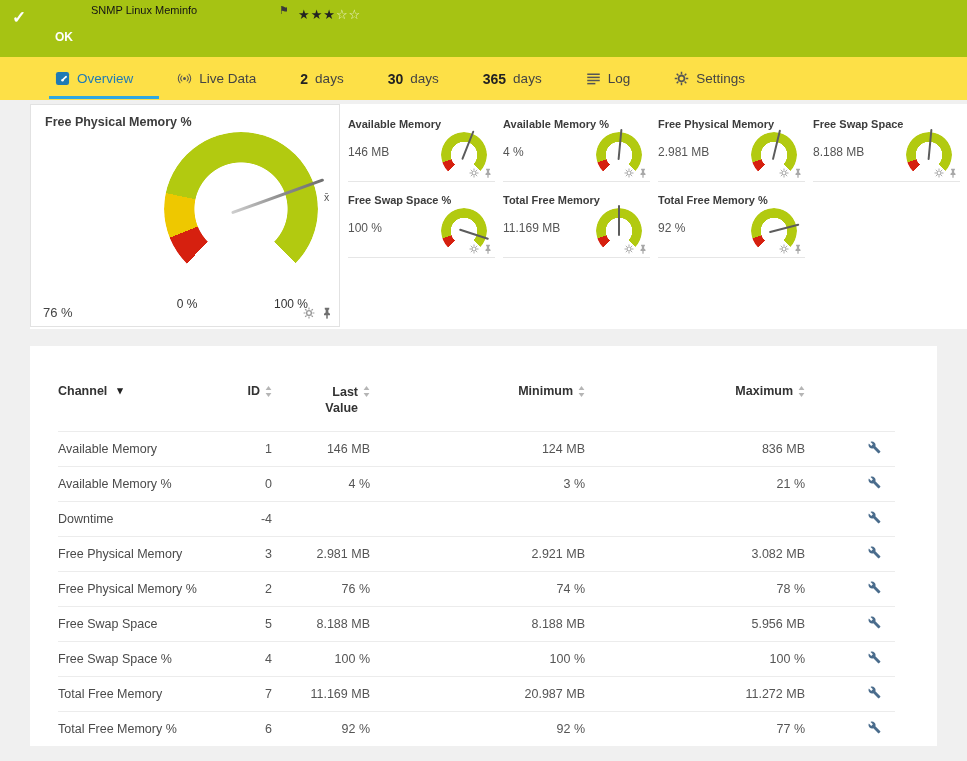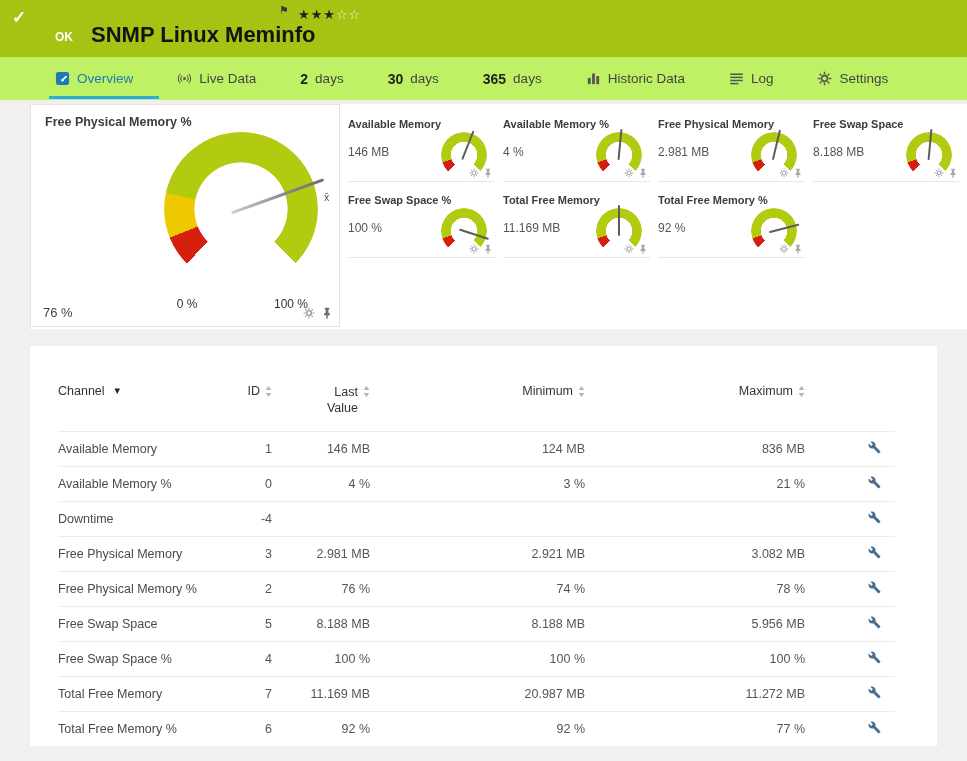--- a/index.html
+++ b/index.html
@@ -6,29 +6,29 @@
   body{
     width:967px;height:761px;position:relative;overflow:hidden;
     background:#f0f0f0;
     font-family:"Liberation Sans",sans-serif;
     -webkit-font-smoothing:antialiased;
   }
   
   .header{position:absolute;left:0;top:0;width:967px;height:57px;background:var(--c-header-green,#a6c313);}
   .hdr-check{position:absolute;left:12px;top:7px;color:#fff;font-size:17px;font-weight:bold;}
   .hdr-kind{position:absolute;left:34px;top:9px;font-style:italic;font-size:15px;color:#333;margin-top:48px;}
-  .hdr-title{position:absolute;left:91px;top:22px;font-weight:bold;font-size:22px;color:#141414;}
+  .hdr-title{position:absolute;left:91px;top:4px;font-weight:normal;font-size:11px;color:#141414;}
   .hdr-flag{position:absolute;left:279px;top:4px;font-size:11px;color:#3a3a3a;cursor:pointer;}
   .hdr-stars{position:absolute;left:298px;top:7px;font-size:13px;letter-spacing:1px;cursor:pointer;}
   .hdr-stars .f{color:#222;}
   .hdr-stars .e{color:#edf2cd;}
   .hdr-status{position:absolute;left:55px;top:30px;color:#fff;font-weight:bold;font-size:12px;}
   
   .tabs{position:absolute;left:0;top:57px;width:967px;height:43px;display:flex;align-items:center;
-        padding-left:55px;box-sizing:border-box;gap:44px;background:#bef264;}
+        padding-left:55px;box-sizing:border-box;gap:44px;background:#fde047;}
   .tab{display:flex;align-items:center;gap:7px;font-size:13.5px;color:#444;cursor:pointer;height:100%;position:relative;white-space:nowrap;}
   .tab svg{width:15px;height:15px;color:#555;}
   .tab .num{font-weight:bold;font-size:14px;color:#222;}
   .tab.active{color:var(--c-accent-blue,#1f7ab5);}
   .tab.active svg{color:var(--c-accent-blue,#1f7ab5);}
   .tab.active::after{content:"";position:absolute;left:-6px;right:-26px;bottom:1px;height:3px;background:var(--c-underline-blue,#2fa9e1);}
   
   .top-section{position:absolute;left:30px;top:104px;width:937px;height:225px;background:#fff;}
   .main-gauge-box{position:absolute;left:0;top:0;width:310px;height:223px;border:1px solid #e2e2e2;box-sizing:border-box;background:#fff;}
   .mg-title{position:absolute;left:14px;top:10px;font-size:12.5px;font-weight:bold;color:#3c3c3c;}
@@ -71,21 +71,21 @@
             mask:radial-gradient(closest-side,transparent 57%,#000 58%);
   }
   .needle-mini{left:calc(50% - 5px);top:50%;width:31px;height:2px;margin-top:-1px;
     transform-origin:5px 50%;background:#5c5c5c;}
   .mini-actions{position:absolute;right:2px;bottom:3px;display:flex;gap:4px;align-items:center;}
   .mini-actions svg{cursor:pointer;}
   .mini-actions .ic-gear,.mini-actions .ic-pin{width:10px;height:10px;color:#a8a8a8;}
   
   .table-section{position:absolute;left:30px;top:346px;width:907px;height:400px;background:#fff;}
   table{position:absolute;left:28px;top:32px;border-collapse:collapse;table-layout:fixed;}
-  th{font-size:12.5px;font-weight:normal;color:#333;text-align:left;vertical-align:top;padding:6px 0 14px;cursor:pointer;}
+  th{font-size:12.5px;font-weight:bold;color:#333;text-align:left;vertical-align:top;padding:6px 0 14px;cursor:pointer;}
   th.right{text-align:right;}
   .th-wrap{display:inline-flex;align-items:flex-start;gap:5px;}
   .th-wrap .wrap-narrow{display:inline-block;max-width:42px;text-align:right;line-height:1.3;}
   .sort-ic{width:7px;height:11px;color:#b5b5b5;margin-top:2px;flex:none;}
   .caret{font-size:11px;color:#222;margin-left:5px;}
   td{font-size:12.5px;color:#555;padding:9px 0;border-top:1px solid #ececec;}
   td.right{text-align:right;}
   td.ch{color:#4a4a4a;}
   td.icon-cell{text-align:right;padding-right:14px;}
   .wrench{width:13px;height:13px;color:#4a6c8c;cursor:pointer;}
@@ -157,26 +157,20 @@
     <span class="num">2</span>
     <span>days</span>
   </div>
   <div class="tab">
     <span class="num">30</span>
     <span>days</span>
   </div>
   <div class="tab">
     <span class="num">365</span>
     <span>days</span>
-  </div>
-  <div class="tab">
-    <svg>
-        <use href="#sym-chart"></use>
-      </svg>
-    <span>Historic Data</span>
   </div>
   <div class="tab">
     <svg>
         <use href="#sym-log"></use>
       </svg>
     <span>Log</span>
   </div>
   <div class="tab">
     <svg>
         <use href="#sym-gear"></use>

